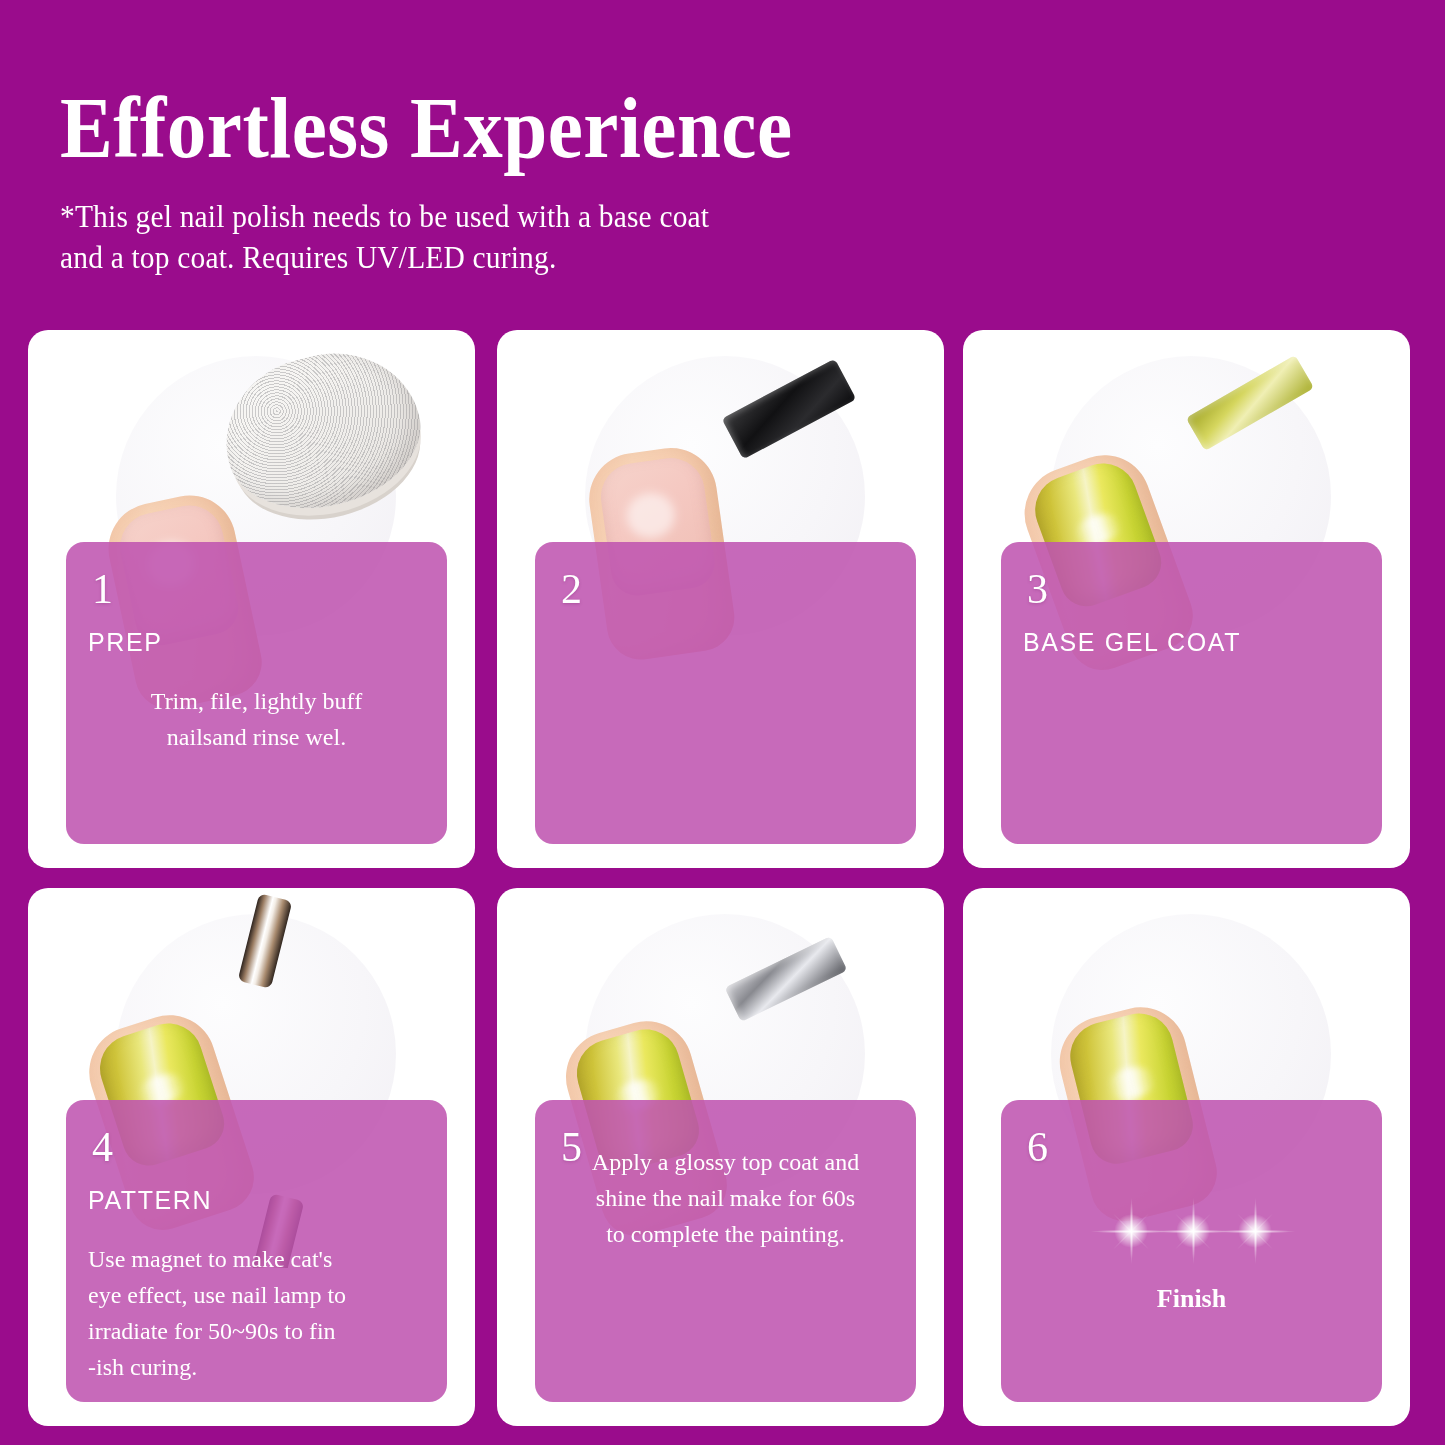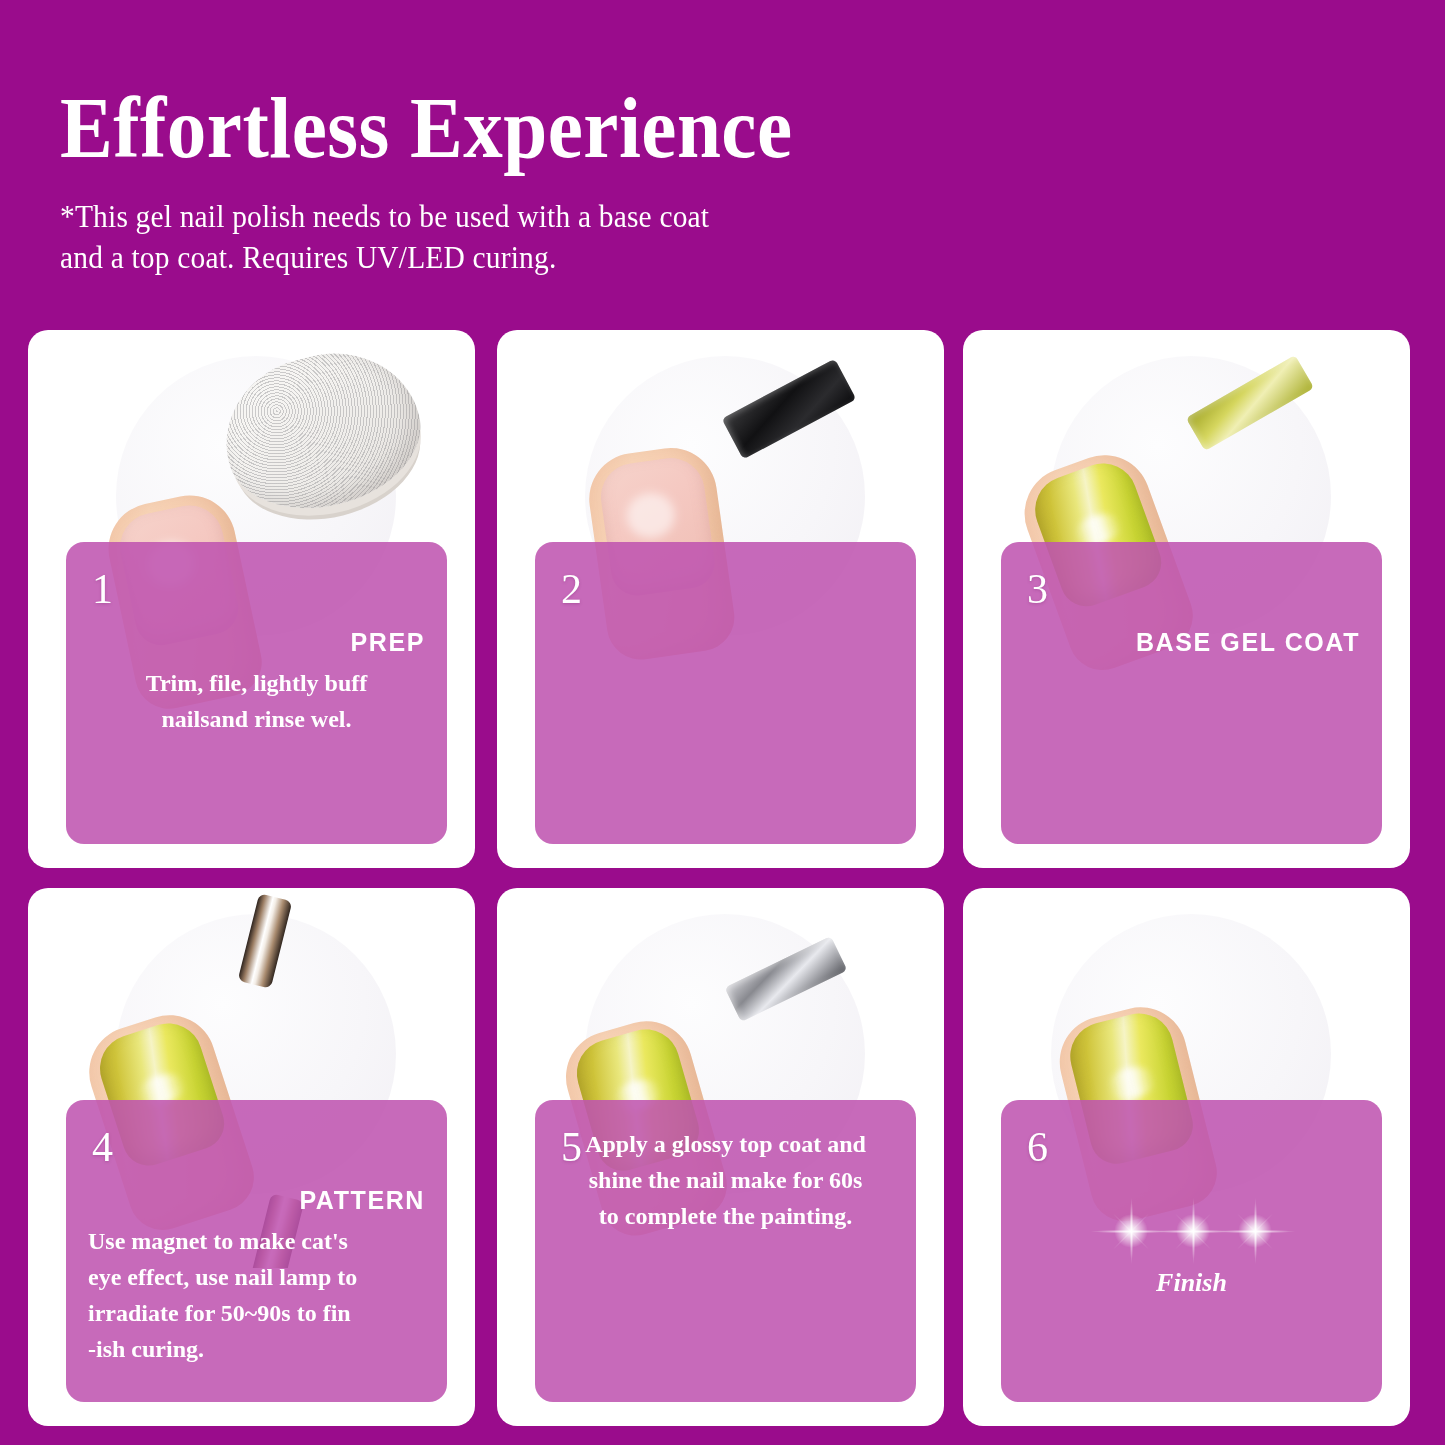--- a/index.html
+++ b/index.html
@@ -196,33 +196,33 @@
     font-family: "Liberation Serif", serif;
     font-size: 42px;
     line-height: 42px;
     font-weight: normal;
     color: #FFFFFF;
     text-shadow: 0 1px 3px rgba(120,40,110,0.35);
   }
 
   .step-heading {
     margin-top: 68px;
-    text-align: right;
+    text-align: left;
     font-family: "Liberation Sans", sans-serif;
-    font-weight: bold;
+    font-weight: normal;
     font-size: 25px;
     letter-spacing: 1.6px;
     color: #FFFFFF;
   }
 
   .step-body {
-    margin-top: 8px;
+    margin-top: 26px;
     text-align: center;
     font-family: "Liberation Serif", serif;
-    font-weight: bold;
+    font-weight: normal;
     font-size: 24px;
     line-height: 36px;
     color: #FFFFFF;
     white-space: pre-line;
   }
   .step-body.left { text-align: left; }
 
   
   .sparkles {
     margin-top: 72px;
@@ -271,27 +271,26 @@
     margin-left: -39px; margin-top: -1.5px;
     background: rgba(255,255,255,0.6);
     filter: blur(2px);
     -webkit-mask-image: radial-gradient(ellipse 50% 50%, #000 0%, transparent 70%);
             mask-image: radial-gradient(ellipse 50% 50%, #000 0%, transparent 70%);
   }
   .sparkle .diag.a { transform: rotate(45deg); }
   .sparkle .diag.b { transform: rotate(-45deg); }
 
   .finish-label {
-    margin-top: 0;
+    margin-top: 16px;
     text-align: center;
     font-family: "Liberation Serif", serif;
     font-weight: bold;
     font-size: 26px;
     color: #FFFFFF;
-    font-style: italic;
   }
 </style>
 </head>
 <body>
 
 <div class="header">
   <div class="page-title">Effortless Experience</div>
   <div class="page-subtitle">*This gel nail polish needs to be used with a base coat
  and a top coat. Requires UV/LED curing.</div>
 </div>

